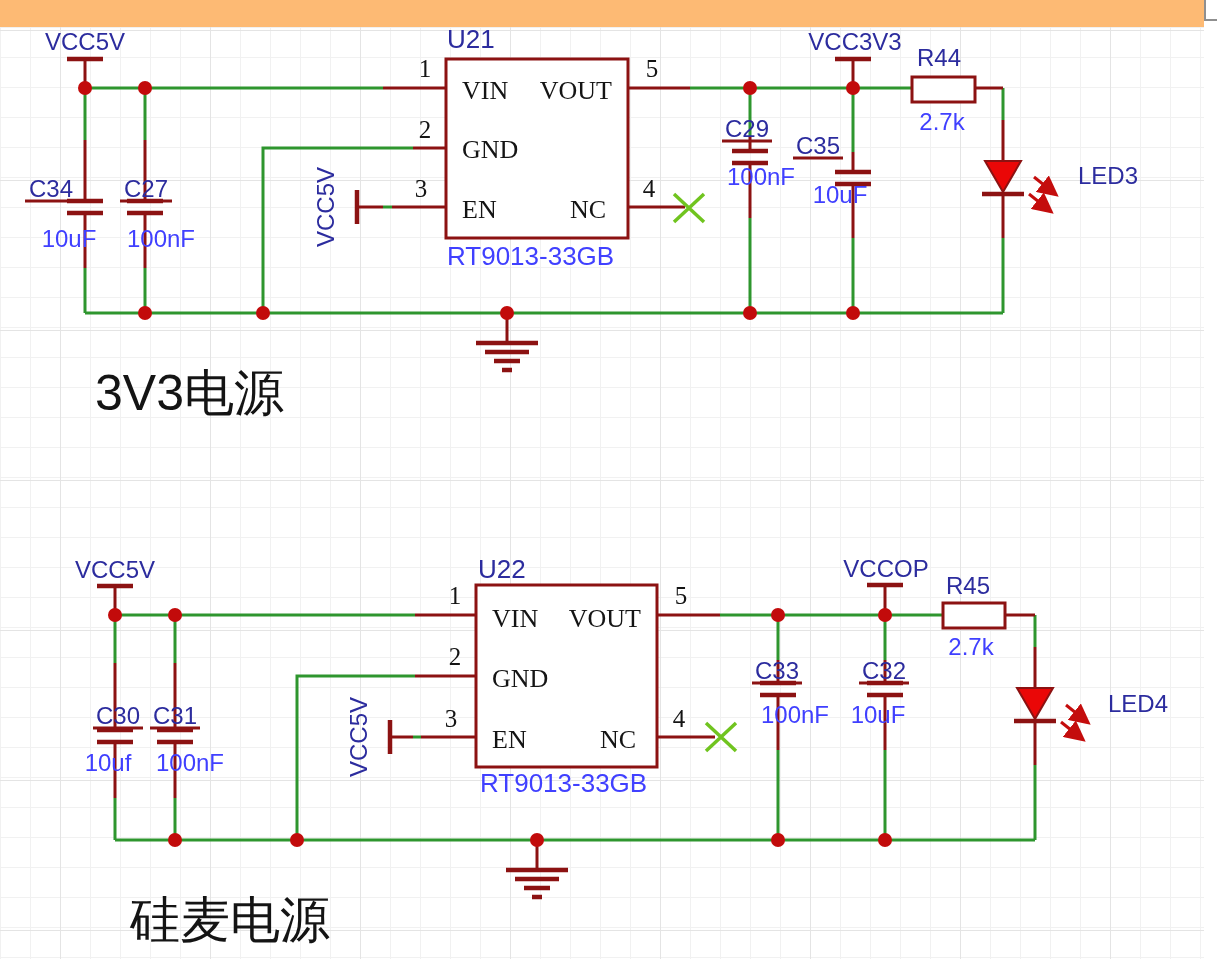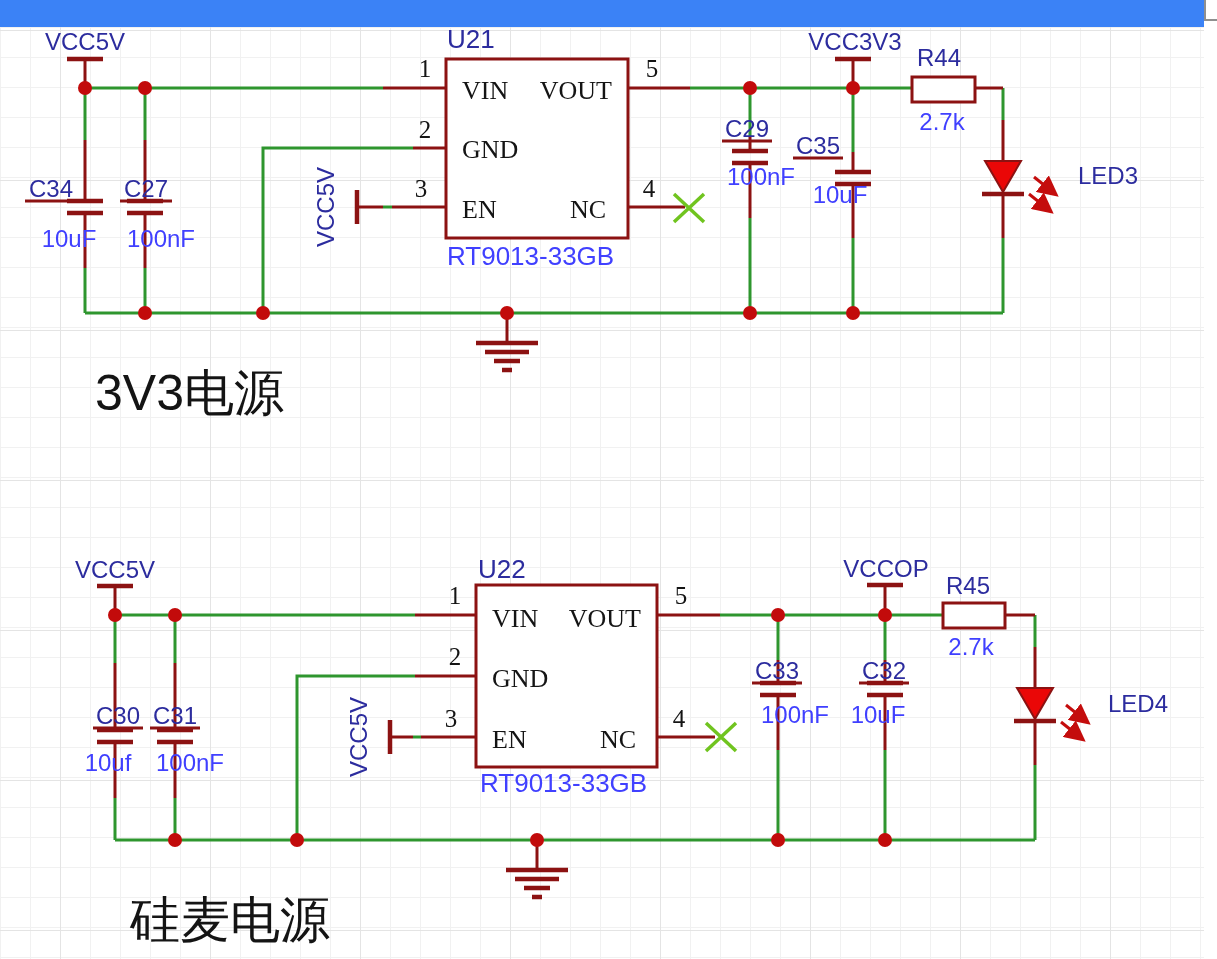--- a/index.html
+++ b/index.html
@@ -1,16 +1,16 @@
 <!DOCTYPE html>
 <html><head>
 <meta charset="utf-8">
 <style>
   html,body{margin:0;padding:0;background:#fff;}
-  .screen{position:relative;width:1217px;height:959px;background:#3b82f6;overflow:hidden;
+  .screen{position:relative;width:1217px;height:959px;background:#fdba74;overflow:hidden;
           font-family:"Liberation Sans",sans-serif;}
   .grid{position:absolute;left:0;top:27px;width:1204px;height:932px;
         background-color:#ffffff;
         background-image:
           linear-gradient(to right,#e4e4e4 1px,transparent 1px),
           linear-gradient(to bottom,#e4e4e4 1px,transparent 1px),
           linear-gradient(to right,#f1f1f1 1px,transparent 1px),
           linear-gradient(to bottom,#f1f1f1 1px,transparent 1px);
         background-size:150px 150px,150px 150px,30px 30px,30px 30px;
         background-position:60px 3px,60px 3px,0 0,0 0;}

